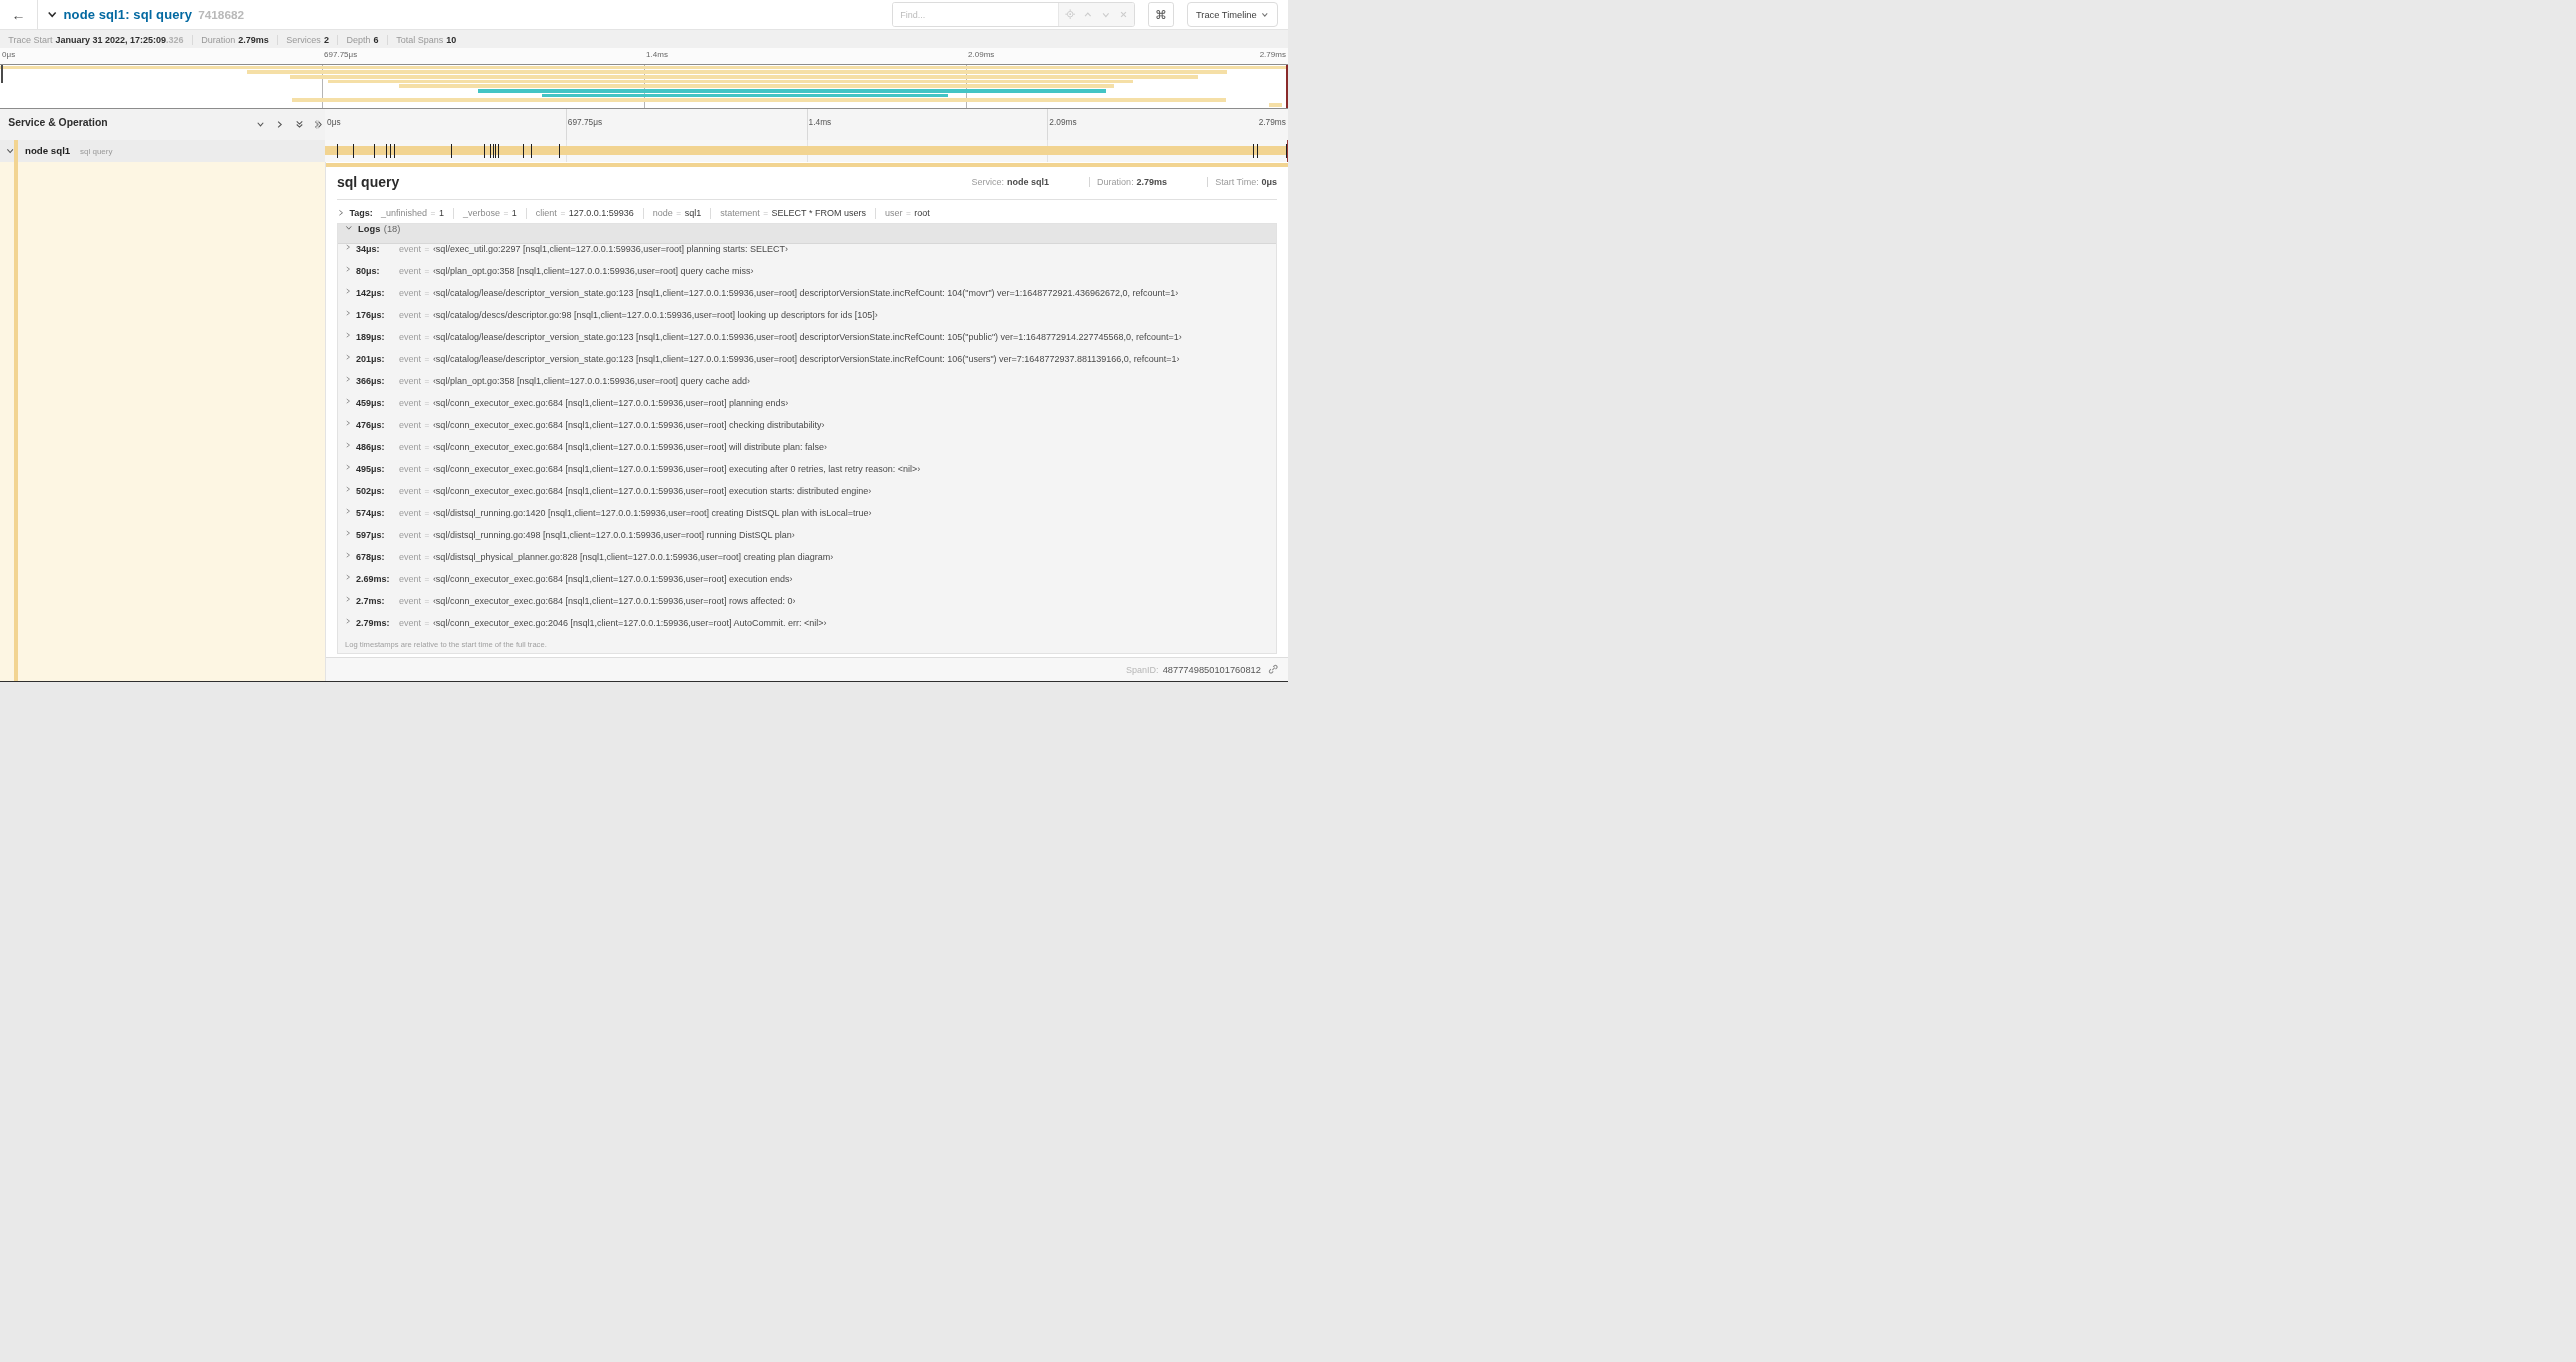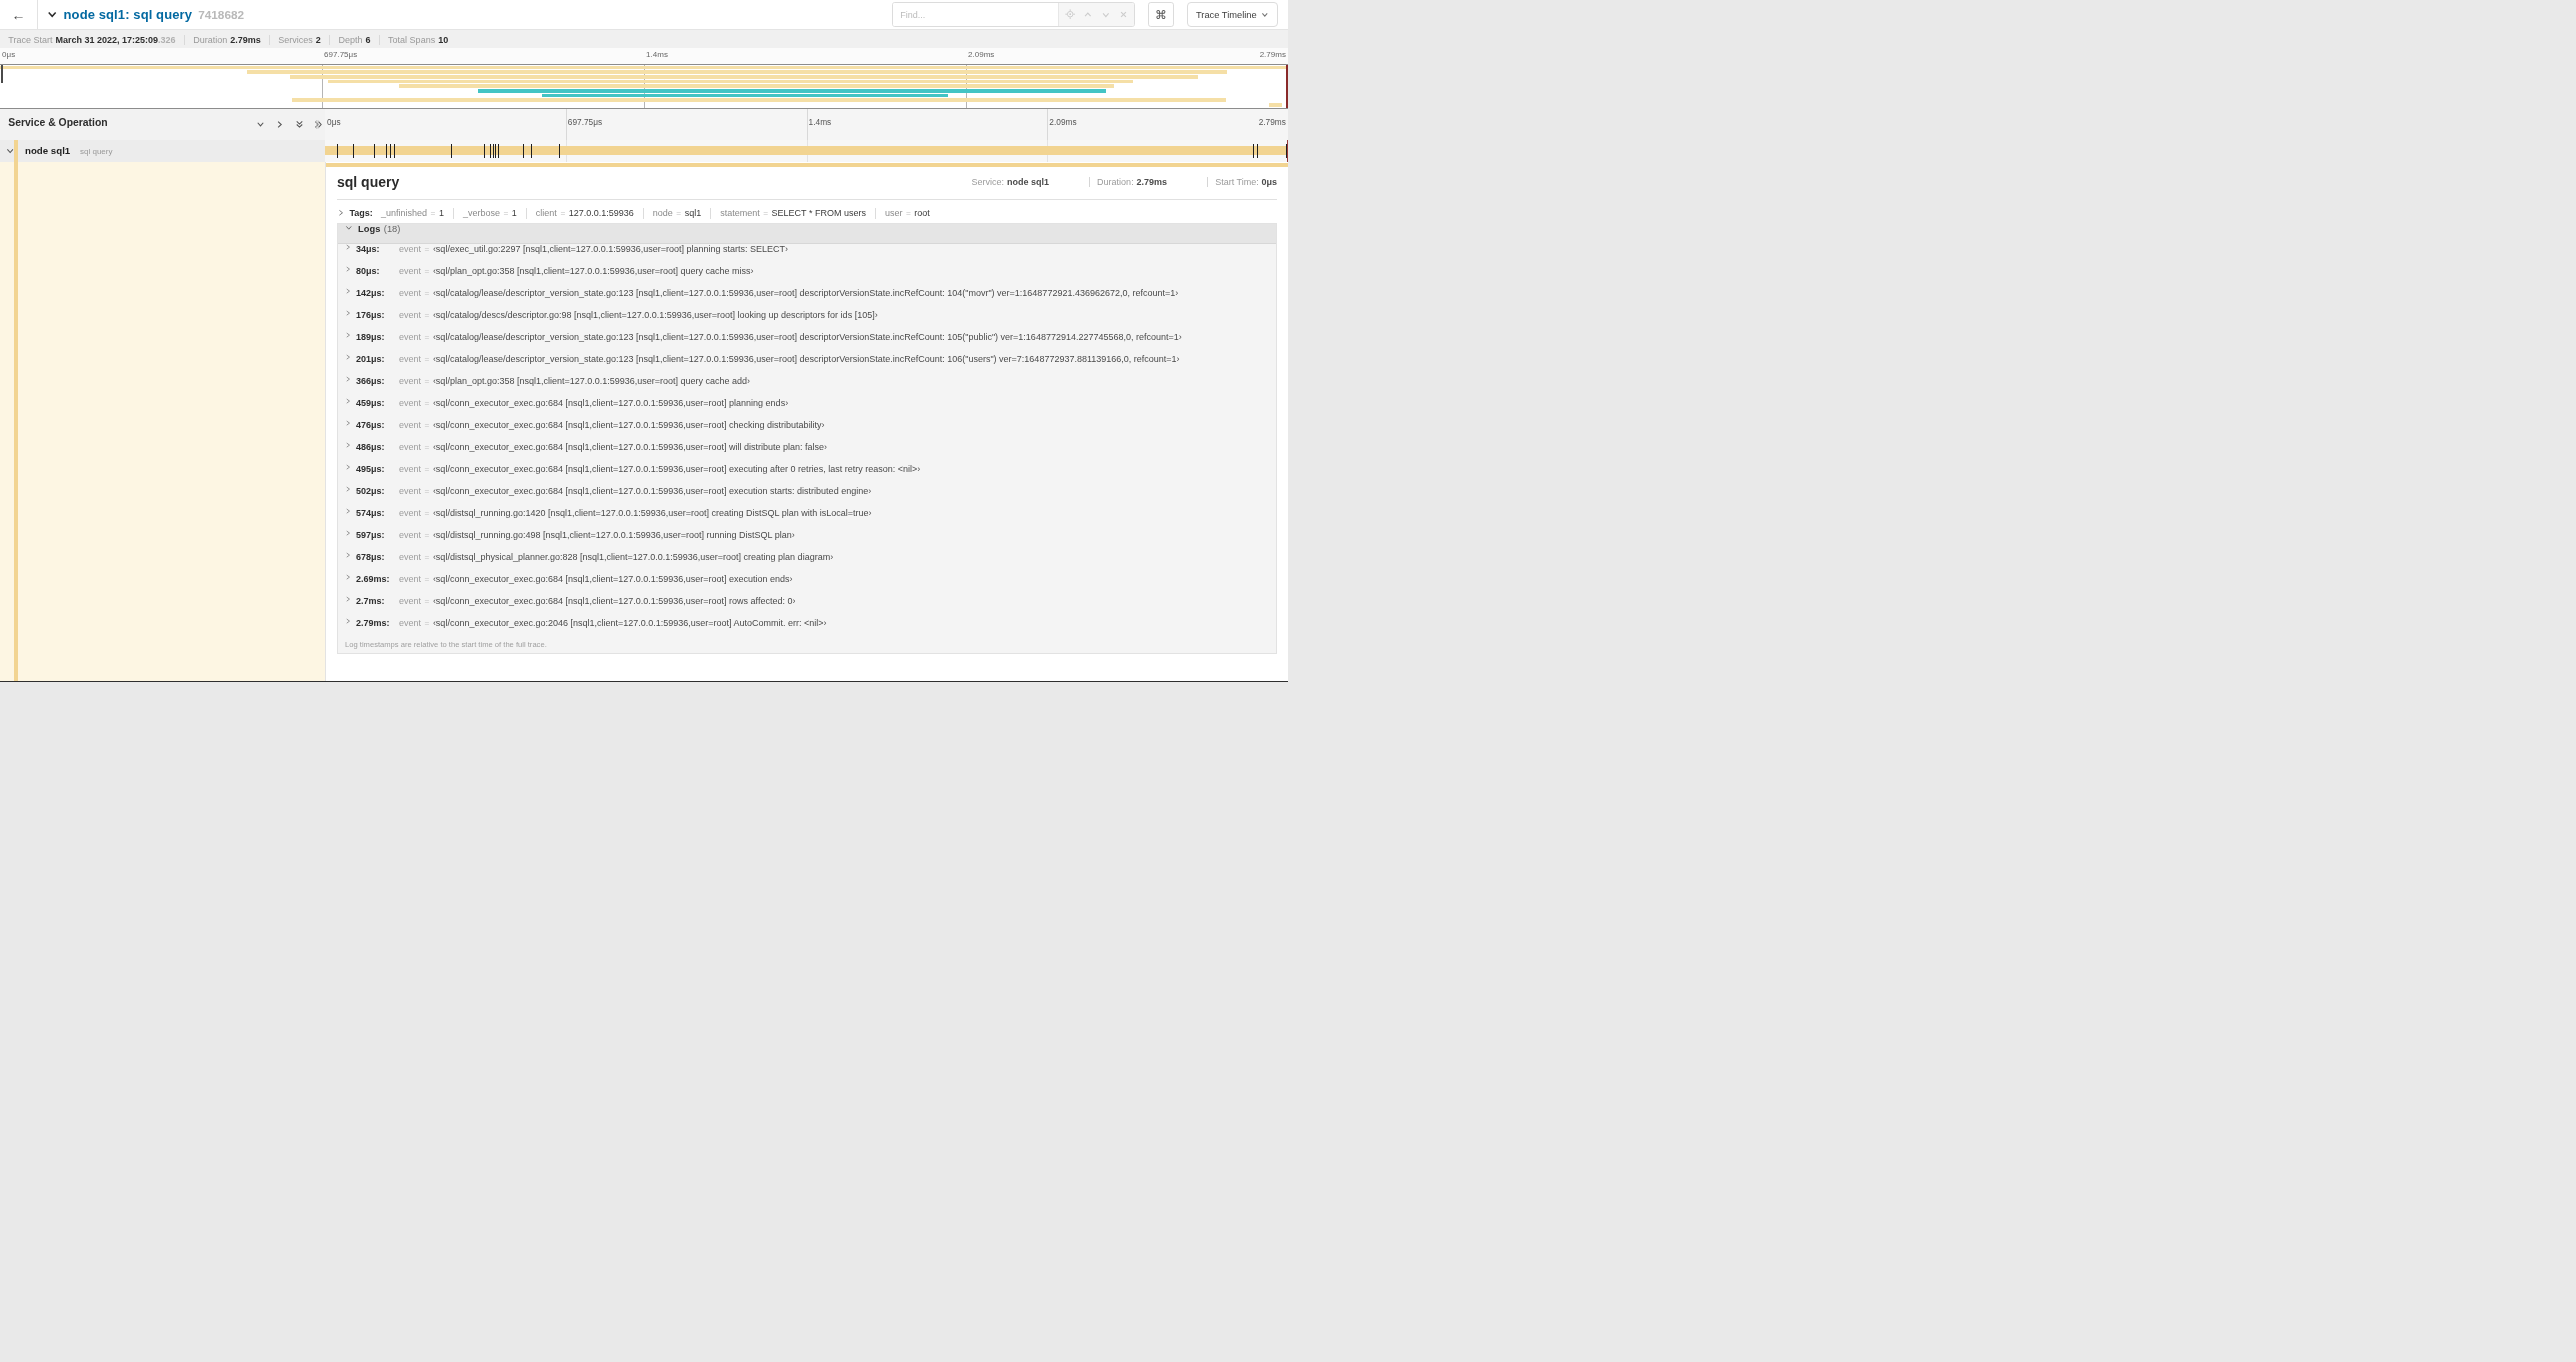--- a/index.html
+++ b/index.html
@@ -169,21 +169,21 @@
         <svg width="7.6" height="7.6" viewBox="0 0 11 11">
             <polyline points="2,3.5 5.5,7.5 9,3.5" fill="none" stroke="#777" stroke-width="1.5"></polyline>
           </svg>
       </div>
     </div>
   </div>
 
   <div class="infobar">
     <span class="ib-item">
         <span class="ib-label">Trace Start</span>
-        <span class="ib-value">March 31 2022, 17:25:09</span>
+        <span class="ib-value">January 31 2022, 17:25:09</span>
         <span class="ib-extra">.326</span>
       </span>
       <span class="ib-item">
         <span class="ib-label">Duration</span>
         <span class="ib-value">2.79ms</span>
         <span class="ib-extra"></span>
       </span>
       <span class="ib-item">
         <span class="ib-label">Services</span>
         <span class="ib-value">2</span>
@@ -591,16 +591,29 @@
             </svg>
           </span>
           <span class="lr-time">2.79ms:</span>
           <span class="lr-eventlbl">event</span>
           <span class="lr-eq">=</span>
           <span class="lr-val">‹sql/conn_executor_exec.go:2046 [nsql1,client=127.0.0.1:59936,user=root] AutoCommit. err: &lt;nil&gt;›</span>
         </div>
       <div class="logsfoot">Log timestamps are relative to the start time of the full trace.</div>
     </div>
 
+    <div class="bottombar">
+      <span class="sid-label">SpanID:</span>
+      <span class="sid-value">4877749850101760812</span>
+      <span class="linkicon">
+        <svg width="10.4" height="10.4" viewBox="0 0 15 15">
+            <g fill="none" stroke="#8a8a8a" stroke-width="1.5">
+              <path d="M6.2 8.8 L9.8 5.2"></path>
+              <path d="M7.5 4.2 l1.6-1.6 a2.3 2.3 0 0 1 3.3 3.3 l-1.6 1.6"></path>
+              <path d="M7.5 10.8 l-1.6 1.6 a2.3 2.3 0 0 1 -3.3-3.3 l1.6-1.6"></path>
+            </g>
+          </svg>
+      </span>
+    </div>
   </div>
 
 </div>
 
 
 </body></html>

